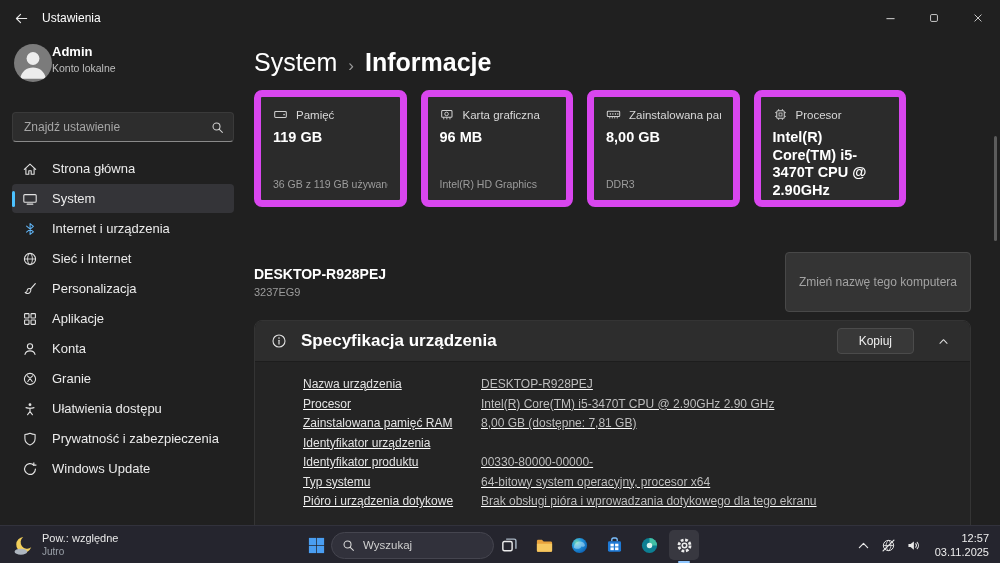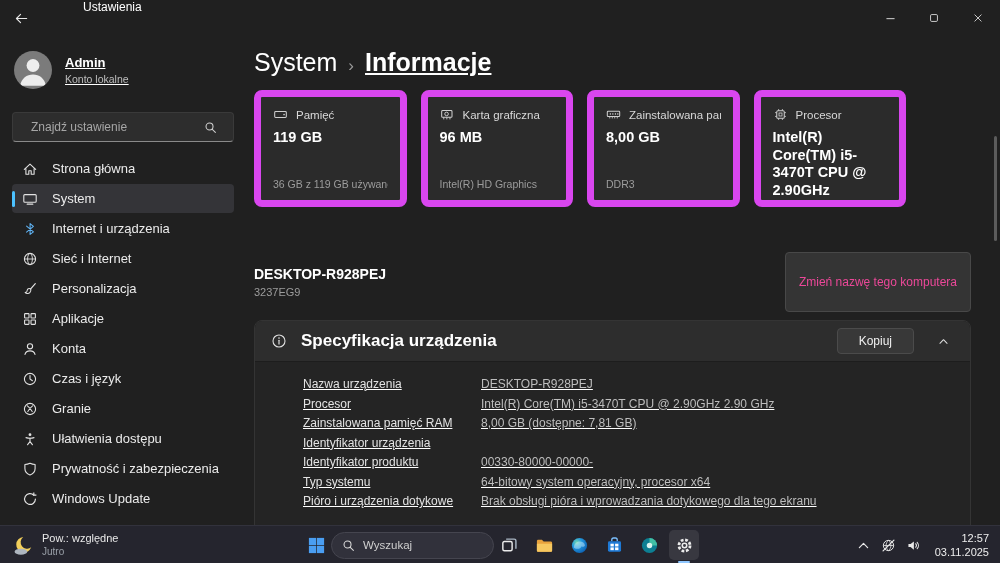--- a/index.html
+++ b/index.html
@@ -4,74 +4,74 @@
 <style>
   :root{ --accent:#4cc2ff; }
   *{box-sizing:border-box;}
   html,body{margin:0;padding:0;background:#0d0d0d;}
   .screen{position:relative;width:1000px;height:563px;background:#202020;overflow:hidden;
           font-family:"Liberation Sans","DejaVu Sans",sans-serif;color:#fff;}
   [data-icon]{display:inline-block;}
   [data-icon] svg{width:100%;height:100%;display:block;}
 
   
-  .titlebar{height:36px;display:flex;align-items:flex-start;gap:41px;}
+  .titlebar{height:36px;display:flex;align-items:center;}
   .back-btn{width:42px;height:36px;display:flex;align-items:center;justify-content:center;color:#e8e8e8;cursor:pointer;}
   .back-btn [data-icon]{width:15px;height:15px;}
   .tb-title{font-size:12px;color:#fff;}
   .win-controls{margin-left:auto;display:flex;height:36px;}
   .win-btn{width:44px;height:36px;display:flex;align-items:center;justify-content:center;color:#eaeaea;}
   .win-btn [data-icon]{width:13px;height:13px;}
 
   
   .window-body{position:relative;display:flex;height:489px;overflow:hidden;}
 
   
   .sidebar{width:246px;flex:none;padding-top:8px;}
-  .user-row{height:52px;display:flex;align-items:center;gap:13px;padding:0 14px;margin-bottom:0;cursor:pointer;text-decoration:underline;}
+  .user-row{height:52px;display:flex;padding:0 14px;margin-bottom:0;cursor:pointer;}
   .avatar{width:38px;height:38px;border-radius:50%;background:#7b7b7b;flex:none;overflow:hidden;}
   .avatar [data-icon]{width:38px;height:38px;}
   .user-name{font-size:13px;font-weight:700;line-height:1.2;}
   .user-sub{font-size:10.5px;color:#bdbdbd;margin-top:2px;}
   .search-box{margin:16px 12px 10px;height:30px;background:#2d2d2d;border:1px solid #3a3a3a;border-bottom:1px solid #8a8a8a;
-              border-radius:4px;display:flex;align-items:center;padding:0 16px;}
+              border-radius:4px;display:flex;align-items:center;padding:0 9px;}
   .search-box input{flex:1;min-width:0;background:transparent;border:none;outline:none;color:#e8e8e8;font-size:12px;font-family:inherit;}
   .search-box input::placeholder{color:#a6a6a6;}
   .search-box .mag{width:13px;height:13px;color:#cfcfcf;flex:none;}
   .nav{margin-top:12px;}
   .nav-item{position:relative;display:flex;align-items:center;gap:14px;height:29px;margin:1px 12px;padding:0 10px;
             border-radius:4px;font-size:13px;color:#ebebeb;cursor:pointer;}
   .nav-item.active{background:#343438;}
   .accent-pill{display:none;position:absolute;left:0;top:6.5px;width:3px;height:16px;border-radius:2px;background:var(--accent);}
   .nav-item.active .accent-pill{display:block;}
   .nav-icon{width:16px;height:16px;color:#e2e2e2;flex:none;}
   .nav-icon.blue{color:#5fb2f2;}
   .nav-label{white-space:nowrap;overflow:hidden;}
 
   
   .content{flex:1;padding:9px 0 0 8px;}
   .page{width:717px;}
   .breadcrumb{display:flex;align-items:baseline;gap:11px;font-size:25px;height:34px;line-height:34px;}
   .bc-parent{color:#fff;font-weight:400;cursor:pointer;}
   .bc-sep{color:#9a9a9a;font-size:17px;}
-  .bc-current{font-weight:700;text-decoration:underline;}
+  .bc-current{font-weight:700;}
 
   .cards{display:flex;gap:14px;width:652px;margin-top:11px;}
   .card{flex:1;min-width:0;height:117px;background:#2b2b2b;border:7px solid #d946ef;border-radius:8px;
         padding:10px 12px;display:flex;flex-direction:column;cursor:pointer;}
   .card-head{display:flex;align-items:center;gap:8px;min-width:0;}
   .card-icon{width:15px;height:15px;color:#cfcfcf;flex:none;}
   .card-title{font-size:11.5px;color:#d8d8d8;white-space:nowrap;overflow:hidden;}
   .card-value{margin-top:7px;font-size:14.5px;font-weight:700;line-height:1.22;}
   .card-sub{margin-top:auto;font-size:10.5px;color:#9c9c9c;white-space:nowrap;overflow:hidden;}
 
   .device-row{margin-top:55px;height:40px;display:flex;align-items:center;}
   .device-name{font-size:14px;font-weight:700;line-height:1.2;}
   .device-model{font-size:11px;color:#9c9c9c;margin-top:3px;}
-  .rename-btn{margin-left:auto;background:#343434;border:1px solid #484848;border-radius:4px;color:#ec4899;
+  .rename-btn{margin-left:auto;background:#343434;border:1px solid #484848;border-radius:4px;color:#a3a3a3;
               font-size:12px;padding:22px 13px;font-family:inherit;cursor:pointer;}
 
   .spec{margin-top:18px;border:1px solid #343434;border-radius:8px;overflow:hidden;}
   .spec-header{height:40px;background:#2d2d2d;display:flex;align-items:center;gap:14px;padding:0 12px 0 16px;cursor:pointer;}
   .info-icon{width:16px;height:16px;color:#e0e0e0;flex:none;}
   .spec-title{font-size:17px;font-weight:700;}
   .copy-btn{margin-left:auto;background:#383838;border:1px solid #4b4b4b;border-radius:4px;color:#f0f0f0;
             font-size:12px;padding:5px 21px;font-family:inherit;cursor:pointer;}
   .chevron-btn{width:30px;height:30px;display:flex;align-items:center;justify-content:center;color:#dedede;cursor:pointer;}
   .chevron-btn [data-icon]{width:13px;height:13px;}
@@ -214,27 +214,20 @@
             <div class="nav-item">
               <span class="nav-icon"><svg viewBox="0 0 16 16">
                   <circle cx="8" cy="5.3" r="2.6" fill="none" stroke="currentColor" stroke-width="1.1"></circle>
                   <path d="M3 13.4a5.1 4.4 0 0 1 10 0" fill="none" stroke="currentColor" stroke-width="1.1" stroke-linecap="round"></path>
                 </svg></span>
               <span class="nav-label">Konta</span>
             </div>
             <div class="nav-item">
               <span class="nav-icon"><svg viewBox="0 0 16 16">
                   <circle cx="8" cy="8" r="5.6" fill="none" stroke="currentColor" stroke-width="1.1"></circle>
-                  <path d="M8 4.6V8l2.4 1.7" fill="none" stroke="currentColor" stroke-width="1.1" stroke-linecap="round"></path>
-                </svg></span>
-              <span class="nav-label">Czas i język</span>
-            </div>
-            <div class="nav-item">
-              <span class="nav-icon"><svg viewBox="0 0 16 16">
-                  <circle cx="8" cy="8" r="5.6" fill="none" stroke="currentColor" stroke-width="1.1"></circle>
                   <path d="M5.4 4.8c1.7 1.3 3.5 3.3 4.8 5.8M10.6 4.8C8.9 6.1 7.1 8.1 5.8 10.6" fill="none" stroke="currentColor" stroke-width="1.05" stroke-linecap="round"></path>
                 </svg></span>
               <span class="nav-label">Granie</span>
             </div>
             <div class="nav-item">
               <span class="nav-icon"><svg viewBox="0 0 16 16">
                   <circle cx="8" cy="3.7" r="1.4" fill="currentColor"></circle>
                   <path d="M4 6.6c2.6.8 5.4.8 8 0M8 7v3.6M8 10.6l-2.4 3.1M8 10.6l2.4 3.1" fill="none" stroke="currentColor" stroke-width="1.1" stroke-linecap="round"></path>
                 </svg></span>
               <span class="nav-label">Ułatwienia dostępu</span>

